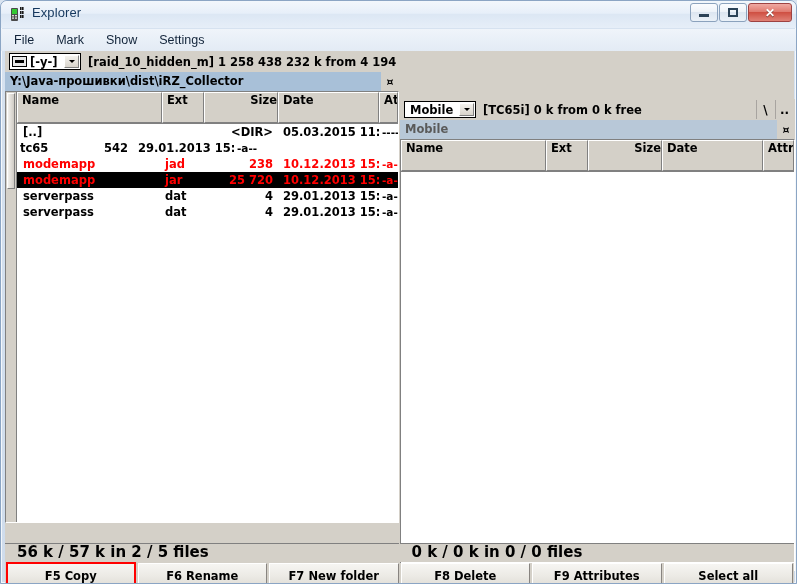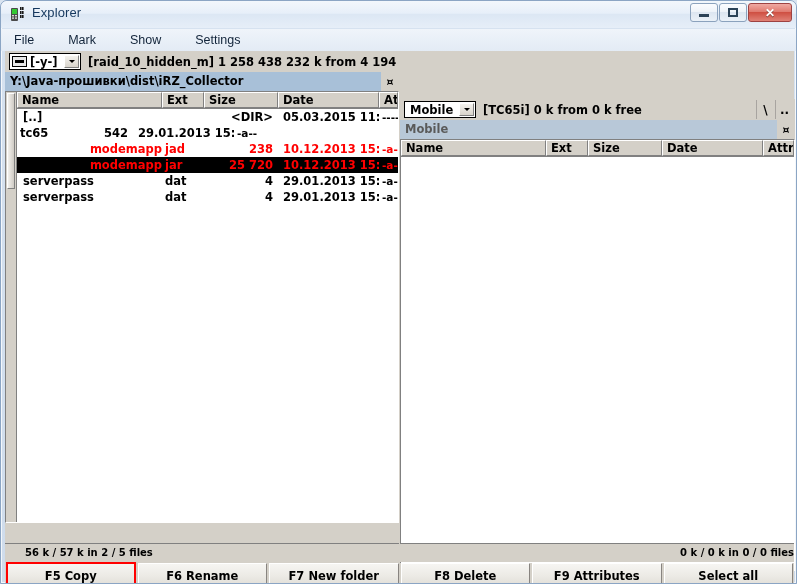--- a/index.html
+++ b/index.html
@@ -52,21 +52,21 @@
   .glyph-max{width:10px;height:9px;border:2px solid #2b4257;box-sizing:border-box;}
   .glyph-close{
     color:#fff;font-size:12px;font-weight:bold;line-height:1;
     text-shadow:0 1px 0 rgba(0,0,0,.45);
     font-family:"Liberation Sans",sans-serif;
   }
   
   .menubar{
     position:absolute;left:0;top:28px;width:797px;height:22px;
     background:linear-gradient(to bottom,#eff4fa,#e3ebf5);
-    display:flex;align-items:center;gap:12px;
+    display:flex;align-items:center;
   }
   .menu-item{
     font-size:12.5px;color:#12243a;
     padding:2px 9px;margin-left:4px;
     cursor:default;white-space:nowrap;
   }
   
   .client{
     position:absolute;left:4px;top:50px;width:789px;height:530px;
     background:#d4d0c8;
@@ -166,68 +166,68 @@
     box-sizing:border-box;
   }
   .vscroll .thumb{
     position:absolute;left:1px;top:1px;right:1px;height:96px;
     background:linear-gradient(to right,#f2f0ec,#cfcbc4);
     border:1px solid #fff;border-right-color:#808080;border-bottom-color:#808080;
     box-sizing:border-box;
   }
   .listbody{flex:1;position:relative;background:#fff;overflow:hidden;}
   .hdr{
-    display:flex;height:17px;background:#d4d0c8;
+    display:flex;height:32px;background:#d4d0c8;
     border-bottom:1px solid #808080;
     box-sizing:border-box;
   }
   .hdr .hc{
     border:1px solid #fff;border-right-color:#808080;border-bottom-color:#808080;
     box-sizing:border-box;
     font-size:11.5px;font-weight:bold;color:#000;
     padding-left:4px;line-height:14px;
     background:#d4d0c8;
     overflow:hidden;white-space:nowrap;
     font-family:"DejaVu Sans",sans-serif;
   }
   .c-name{width:145px;}
   .c-ext{width:42px;}
-  .c-size{width:74px;}
+  .c-size{width:74px;text-align:right;}
   .c-date{width:101px;}
   .c-attr{flex:1;}
   .row{
     display:flex;height:16px;align-items:center;
     font-size:11.5px;font-weight:bold;color:#000;
     font-family:"DejaVu Sans",sans-serif;
     white-space:nowrap;
   }
   .row .cell{overflow:hidden;box-sizing:border-box;}
   .row .cell.name{padding-left:6px;}
   .row .cell.ext{padding-left:3px;}
   .row .cell.size{text-align:right;padding-right:5px;}
   .row .cell.date{padding-left:5px;}
   .row .cell.attr{padding-left:3px;font-size:10.5px;}
   .row.marked{color:#ff0000;}
-  .row.marked .cell.name{text-align:right;}
+  .row.marked .cell.name{}
   .row.cursor{background:#000;}
   .row.cursor.marked{color:#ff0000;}
   
   .statusrow{
     position:absolute;left:0;top:492px;width:789px;height:19px;
     display:flex;
   }
   .statuscell{
     width:394px;box-sizing:border-box;
-    font-size:10px;font-weight:bold;color:#000;
-    font-family:"DejaVu Sans",sans-serif;
-    line-height:17px;padding-left:20px;
+    font-size:15px;font-weight:bold;color:#000;
+    font-family:"DejaVu Sans",sans-serif;
+    line-height:17px;padding-left:12px;
     background:#d4d0c8;
     border-top:1px solid #808080;
   }
-  .statuscell.right{width:395px;margin-left:1px;text-align:right;}
+  .statuscell.right{width:395px;margin-left:1px;}
   
   .fnbar{
     position:absolute;left:0;top:512px;width:789px;height:26px;
     display:flex;
     background:#d4d0c8;
   }
   .fnbtn{
     flex:1;margin:0 1px;
     background:linear-gradient(to bottom,#f6f5f2 0%,#eceae5 50%,#dedbd4 100%);
     border:1px solid #fff;border-right-color:#888480;border-bottom-color:#888480;

